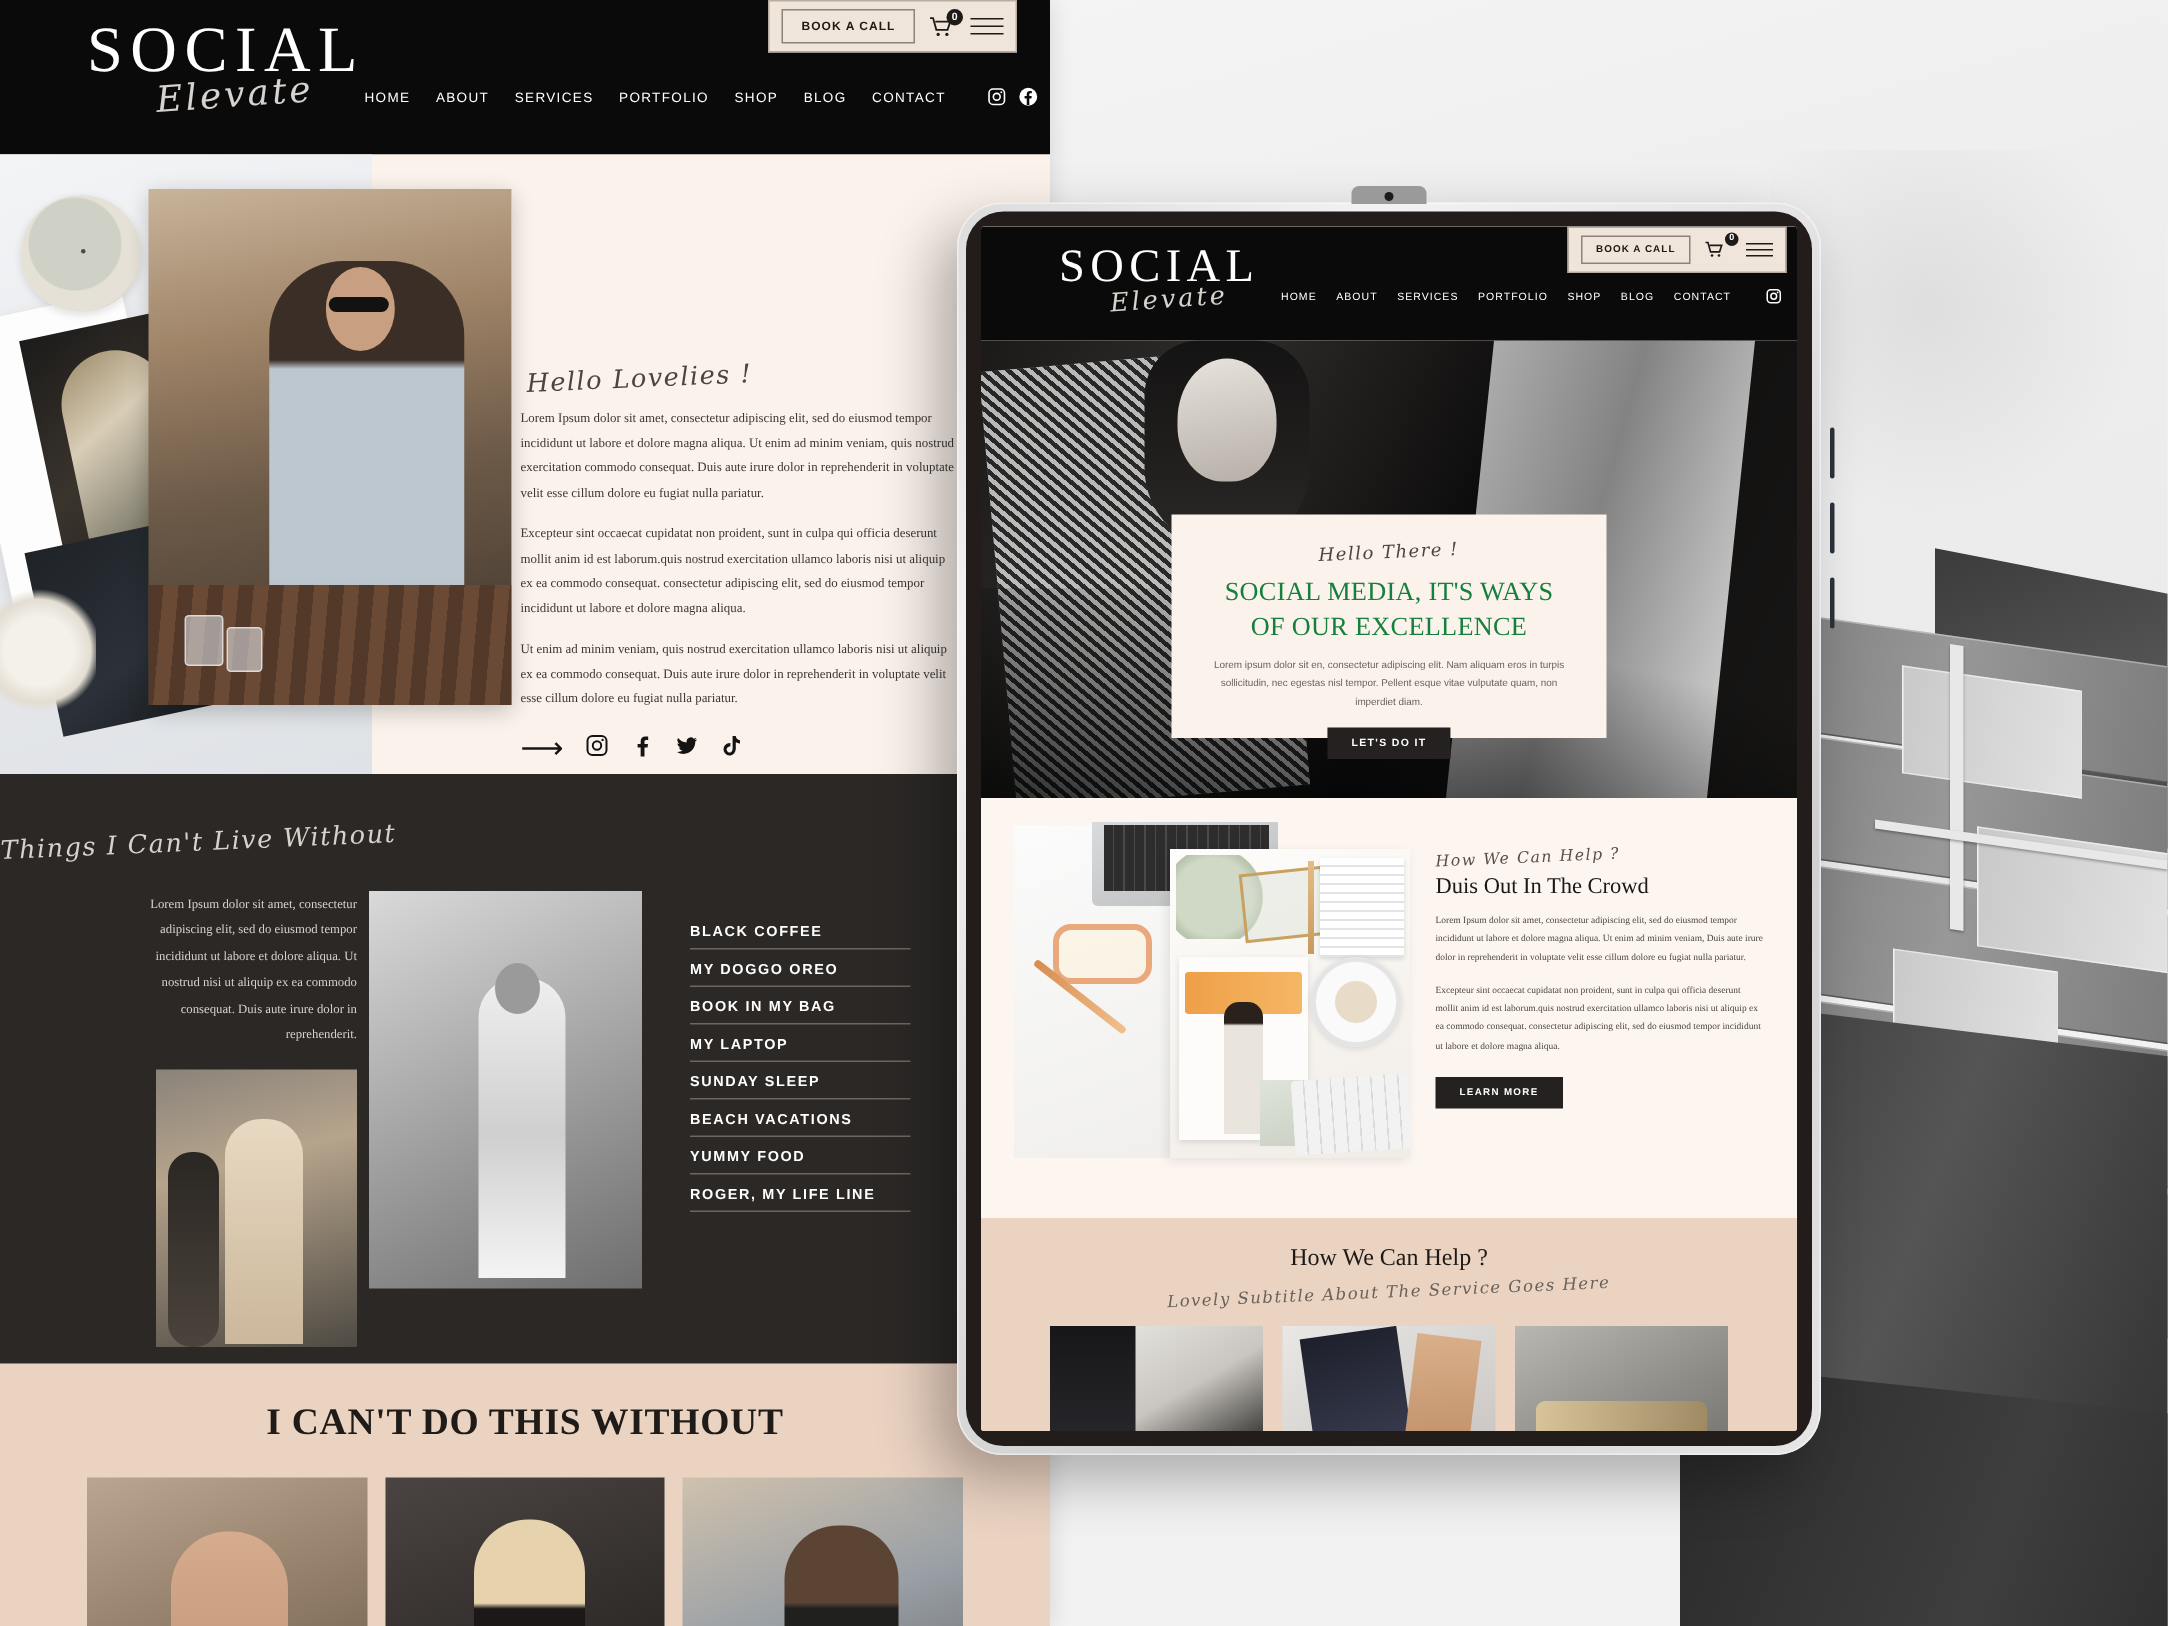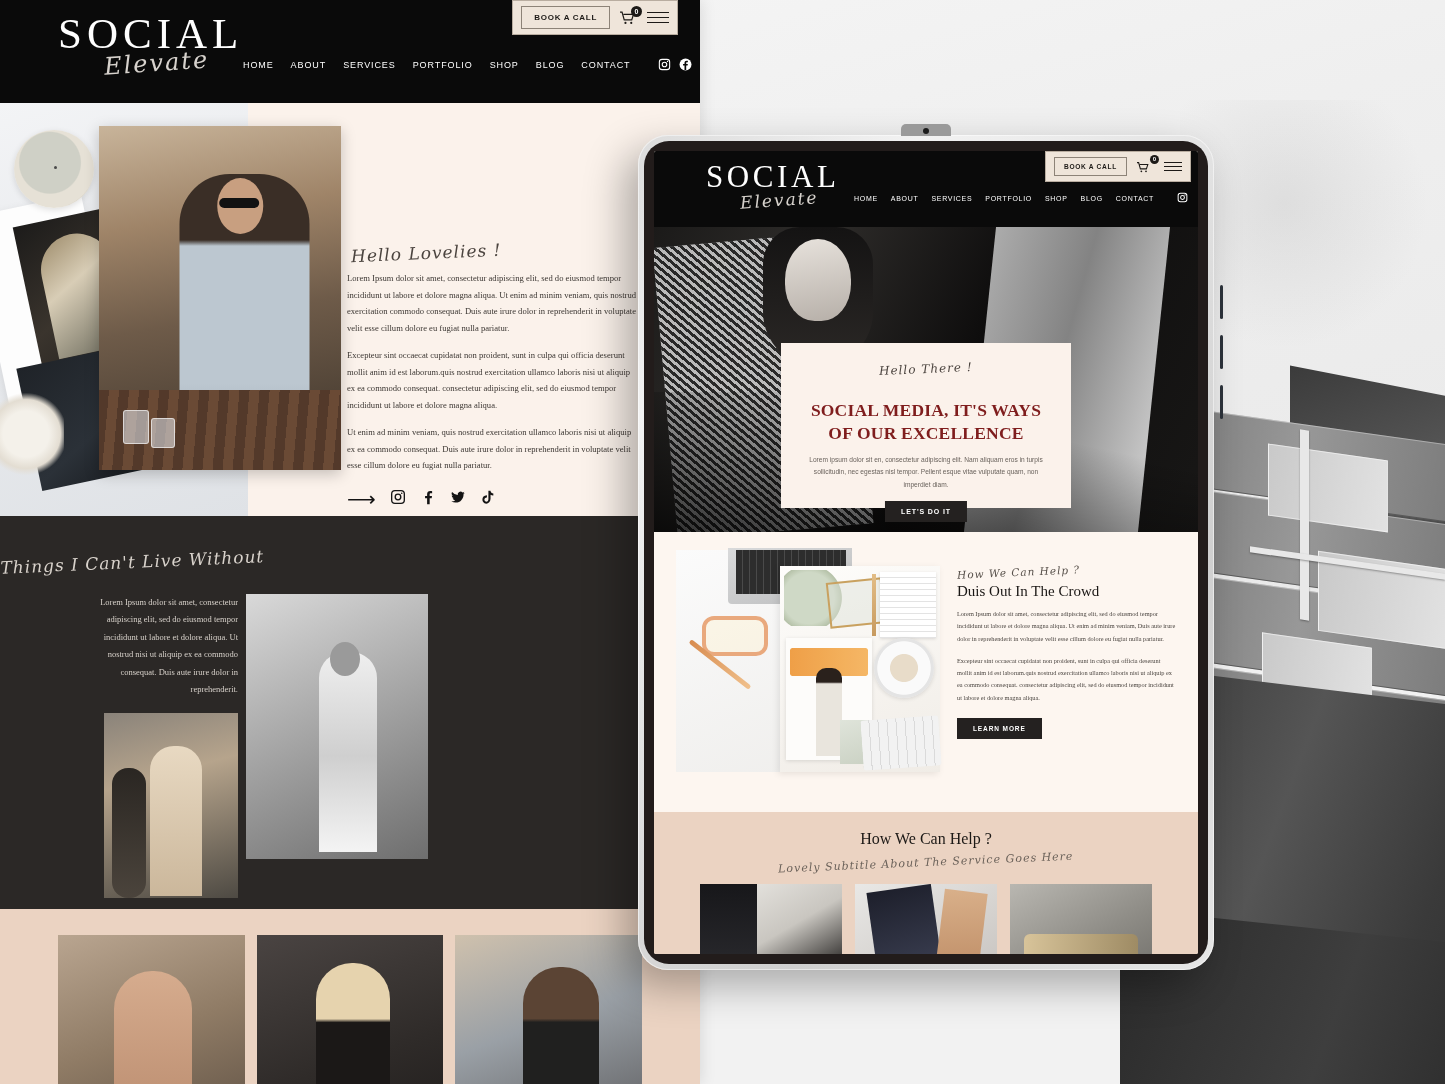--- a/index.html
+++ b/index.html
@@ -308,21 +308,21 @@
     position:absolute; left:0; bottom:0; width:100%; height:46%;
     background:linear-gradient(12deg, rgba(0,0,0,.75), rgba(0,0,0,0) 70%);
   }
   .t-card{
     position:absolute; left:50%; top:116px; transform:translateX(-50%);
     width:290px; background:#FBF2EB; padding:16px 22px 0; text-align:center;
   }
   .t-card .script{ font-size:12px; color:#4b443f; }
   .t-card h2{
     font-family:"Liberation Serif", serif; font-size:17.5px; line-height:1.3;
-    color:#7f1d1d; margin:22px 0 9px; letter-spacing:.2px; font-weight:700;
+    color:#15803d; margin:6px 0 9px; letter-spacing:.2px; font-weight:400;
   }
   .t-card p{
     font-size:6.6px; line-height:1.95; color:#6a635d; padding:0 6px 16px;
   }
   .t-btn{
     background:#242120; color:#fff; font-size:7px; letter-spacing:.9px;
     padding:7px 16px; border:none; font-weight:600;
     position:absolute; left:50%; transform:translateX(-50%); bottom:-14px;
   }
 
@@ -556,24 +556,35 @@
   </section>
 
   <section class="d-dark">
     <div class="script dark-title">Things I Can't Live Without</div>
     <div class="dark-inner">
       <div class="dark-col1">
         <p class="dark-p">Lorem Ipsum dolor sit amet, consectetur adipiscing elit, sed do eiusmod tempor incididunt ut labore et dolore aliqua. Ut nostrud nisi ut aliquip ex ea commodo consequat. Duis aute irure dolor in reprehenderit.</p>
         <div class="dark-img1"></div>
       </div>
       <div class="dark-img2"></div>
+      <ul class="dark-list">
+        <li>BLACK COFFEE</li>
+        <li>MY DOGGO OREO</li>
+        <li>BOOK IN MY BAG</li>
+        <li>MY LAPTOP</li>
+        <li>SUNDAY SLEEP</li>
+        <li>BEACH VACATIONS</li>
+        <li>YUMMY FOOD</li>
+        <li>ROGER, MY LIFE LINE</li>
+      </ul>
     </div>
   </section>
 
   <section class="d-peach">
+    <h2 class="peach-title">I CAN'T DO THIS WITHOUT</h2>
     <div class="peach-grid">
       <div class="peach-card pc1"></div>
       <div class="peach-card pc2"></div>
       <div class="peach-card pc3"></div>
     </div>
   </section>
 </div>
 
 <div id="tablet">
   <div class="cam"></div>

